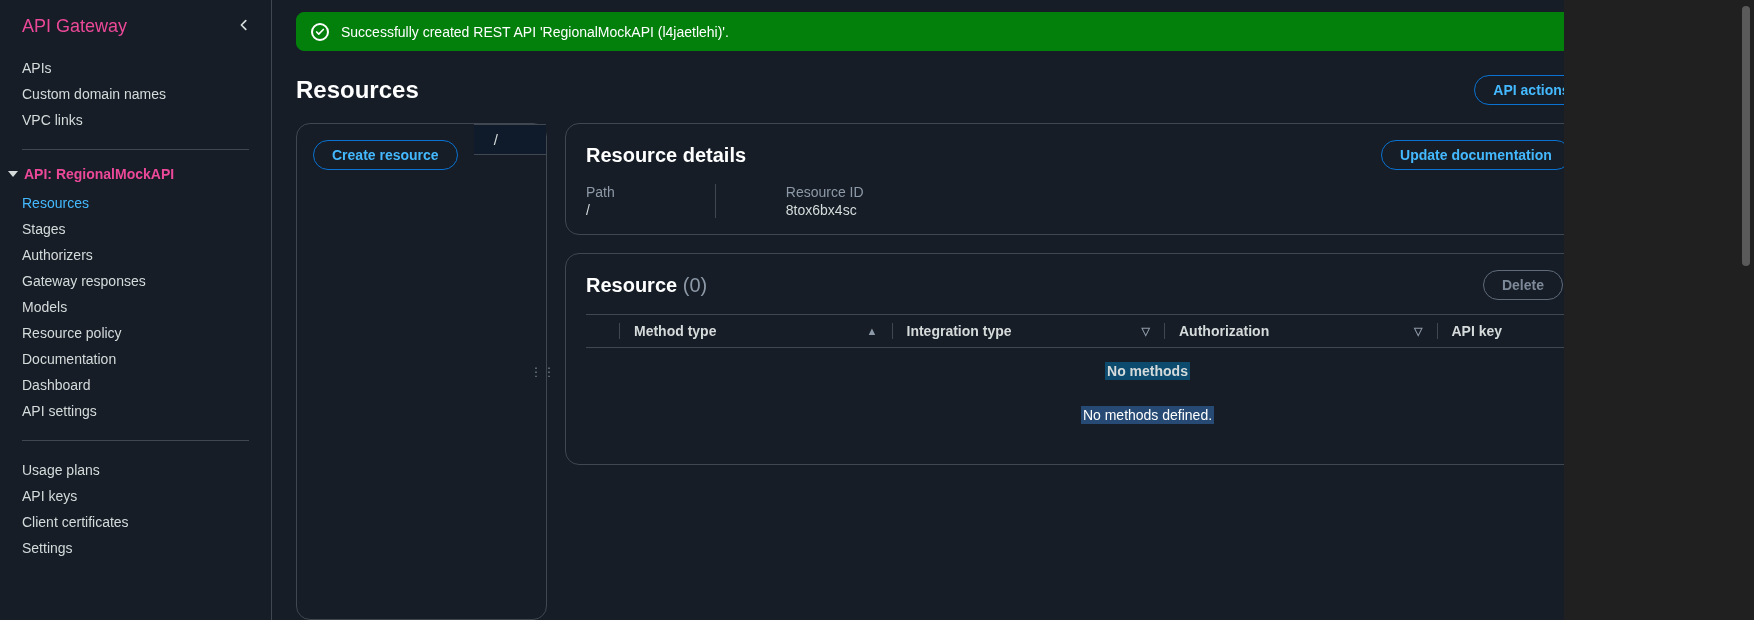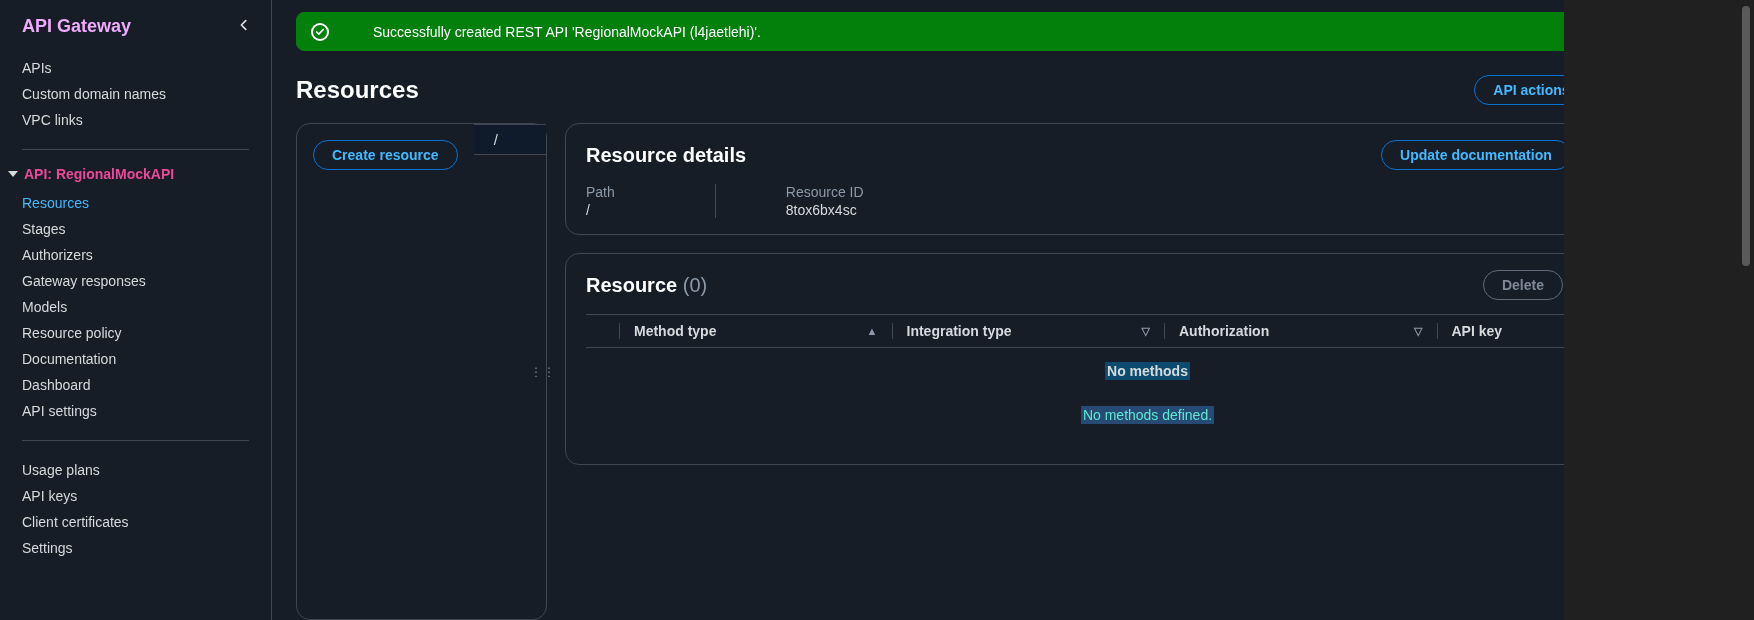--- a/index.html
+++ b/index.html
@@ -24,22 +24,22 @@
     overflow-y: auto;
   }
   .sidebar-header {
     display: flex;
     justify-content: space-between;
     align-items: center;
     padding: 0 20px 14px 22px;
   }
   .sidebar-title {
     font-size: 18px;
-    font-weight: 700;
-    color: #f0abfc;
+    font-weight: 400;
+    color: #ec4899;
   }
   .collapse-icon {
     color: #d5dbdb;
     cursor: pointer;
     font-size: 14px;
   }
   .side-group {
     padding: 4px 0;
   }
   .side-link {
@@ -86,21 +86,21 @@
     display: flex;
     align-items: center;
     padding: 8px 14px;
     margin-bottom: 24px;
   }
   .flash .check-icon {
     width: 18px; height: 18px; border: 2px solid #fff; border-radius: 50%;
     margin-right: 12px; display:flex; align-items:center; justify-content:center;
     font-size: 11px;
   }
-  .flash-text { flex:1; font-size:14px;margin-left:32px; }
+  .flash-text { flex:1; font-size:14px; }
   .flash-close { color:#fff; cursor:pointer; font-size:18px; padding:0 4px;}
 
   .page-header {
     display:flex; justify-content:space-between; align-items:center;
     margin-bottom: 18px;
   }
   .page-title {
     font-size: 24px; font-weight: 700; color:#fff;
   }
   .header-actions { display:flex; gap:12px; }
@@ -225,21 +225,21 @@
   }
   .empty-state .hl {
     background:#0c4a6e;
     color:#d5dbdb;
     padding:1px 2px;
     display:inline-block;
     font-weight:700;
   }
   .empty-state .hl2 {
     background:#264a73;
-    color:#5eead4;
+    color:#ffffff;
     padding:1px 2px;
     display:inline-block;
     margin-top:26px;
   }
 
   
   .right-scroll {
     position:fixed;
     right:0; top:0; bottom:0; width:190px;
     background:#202020;

